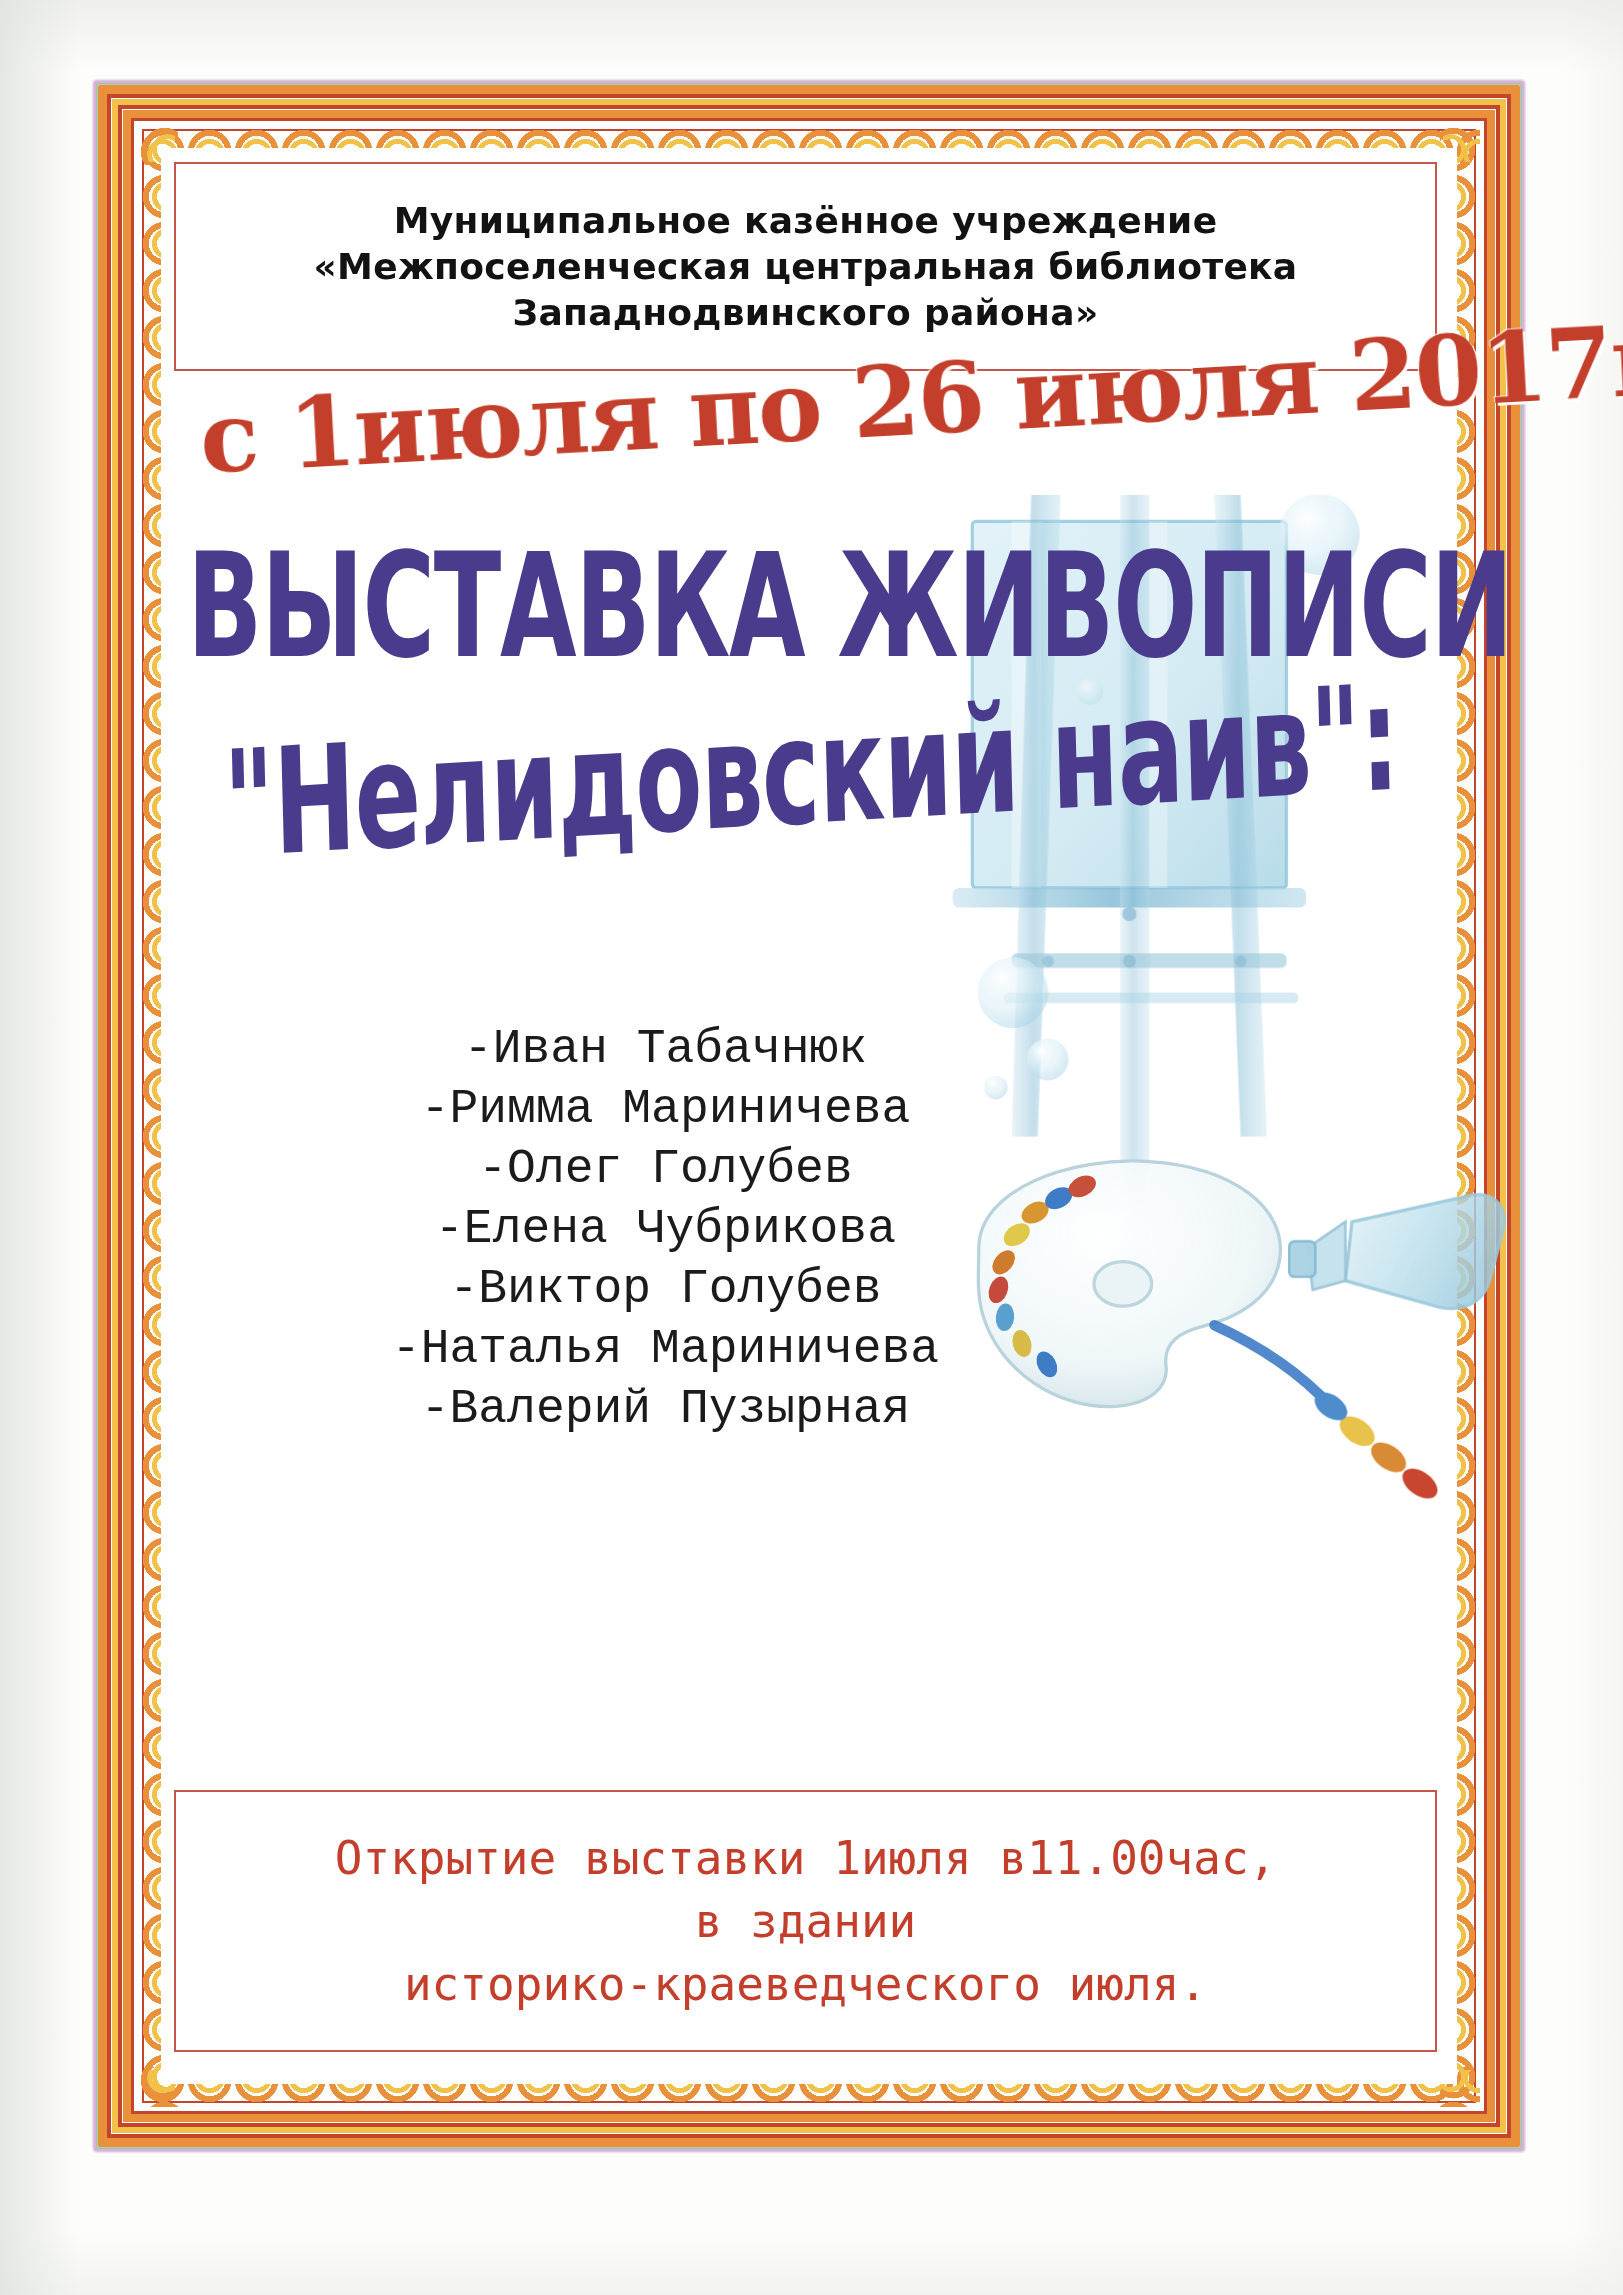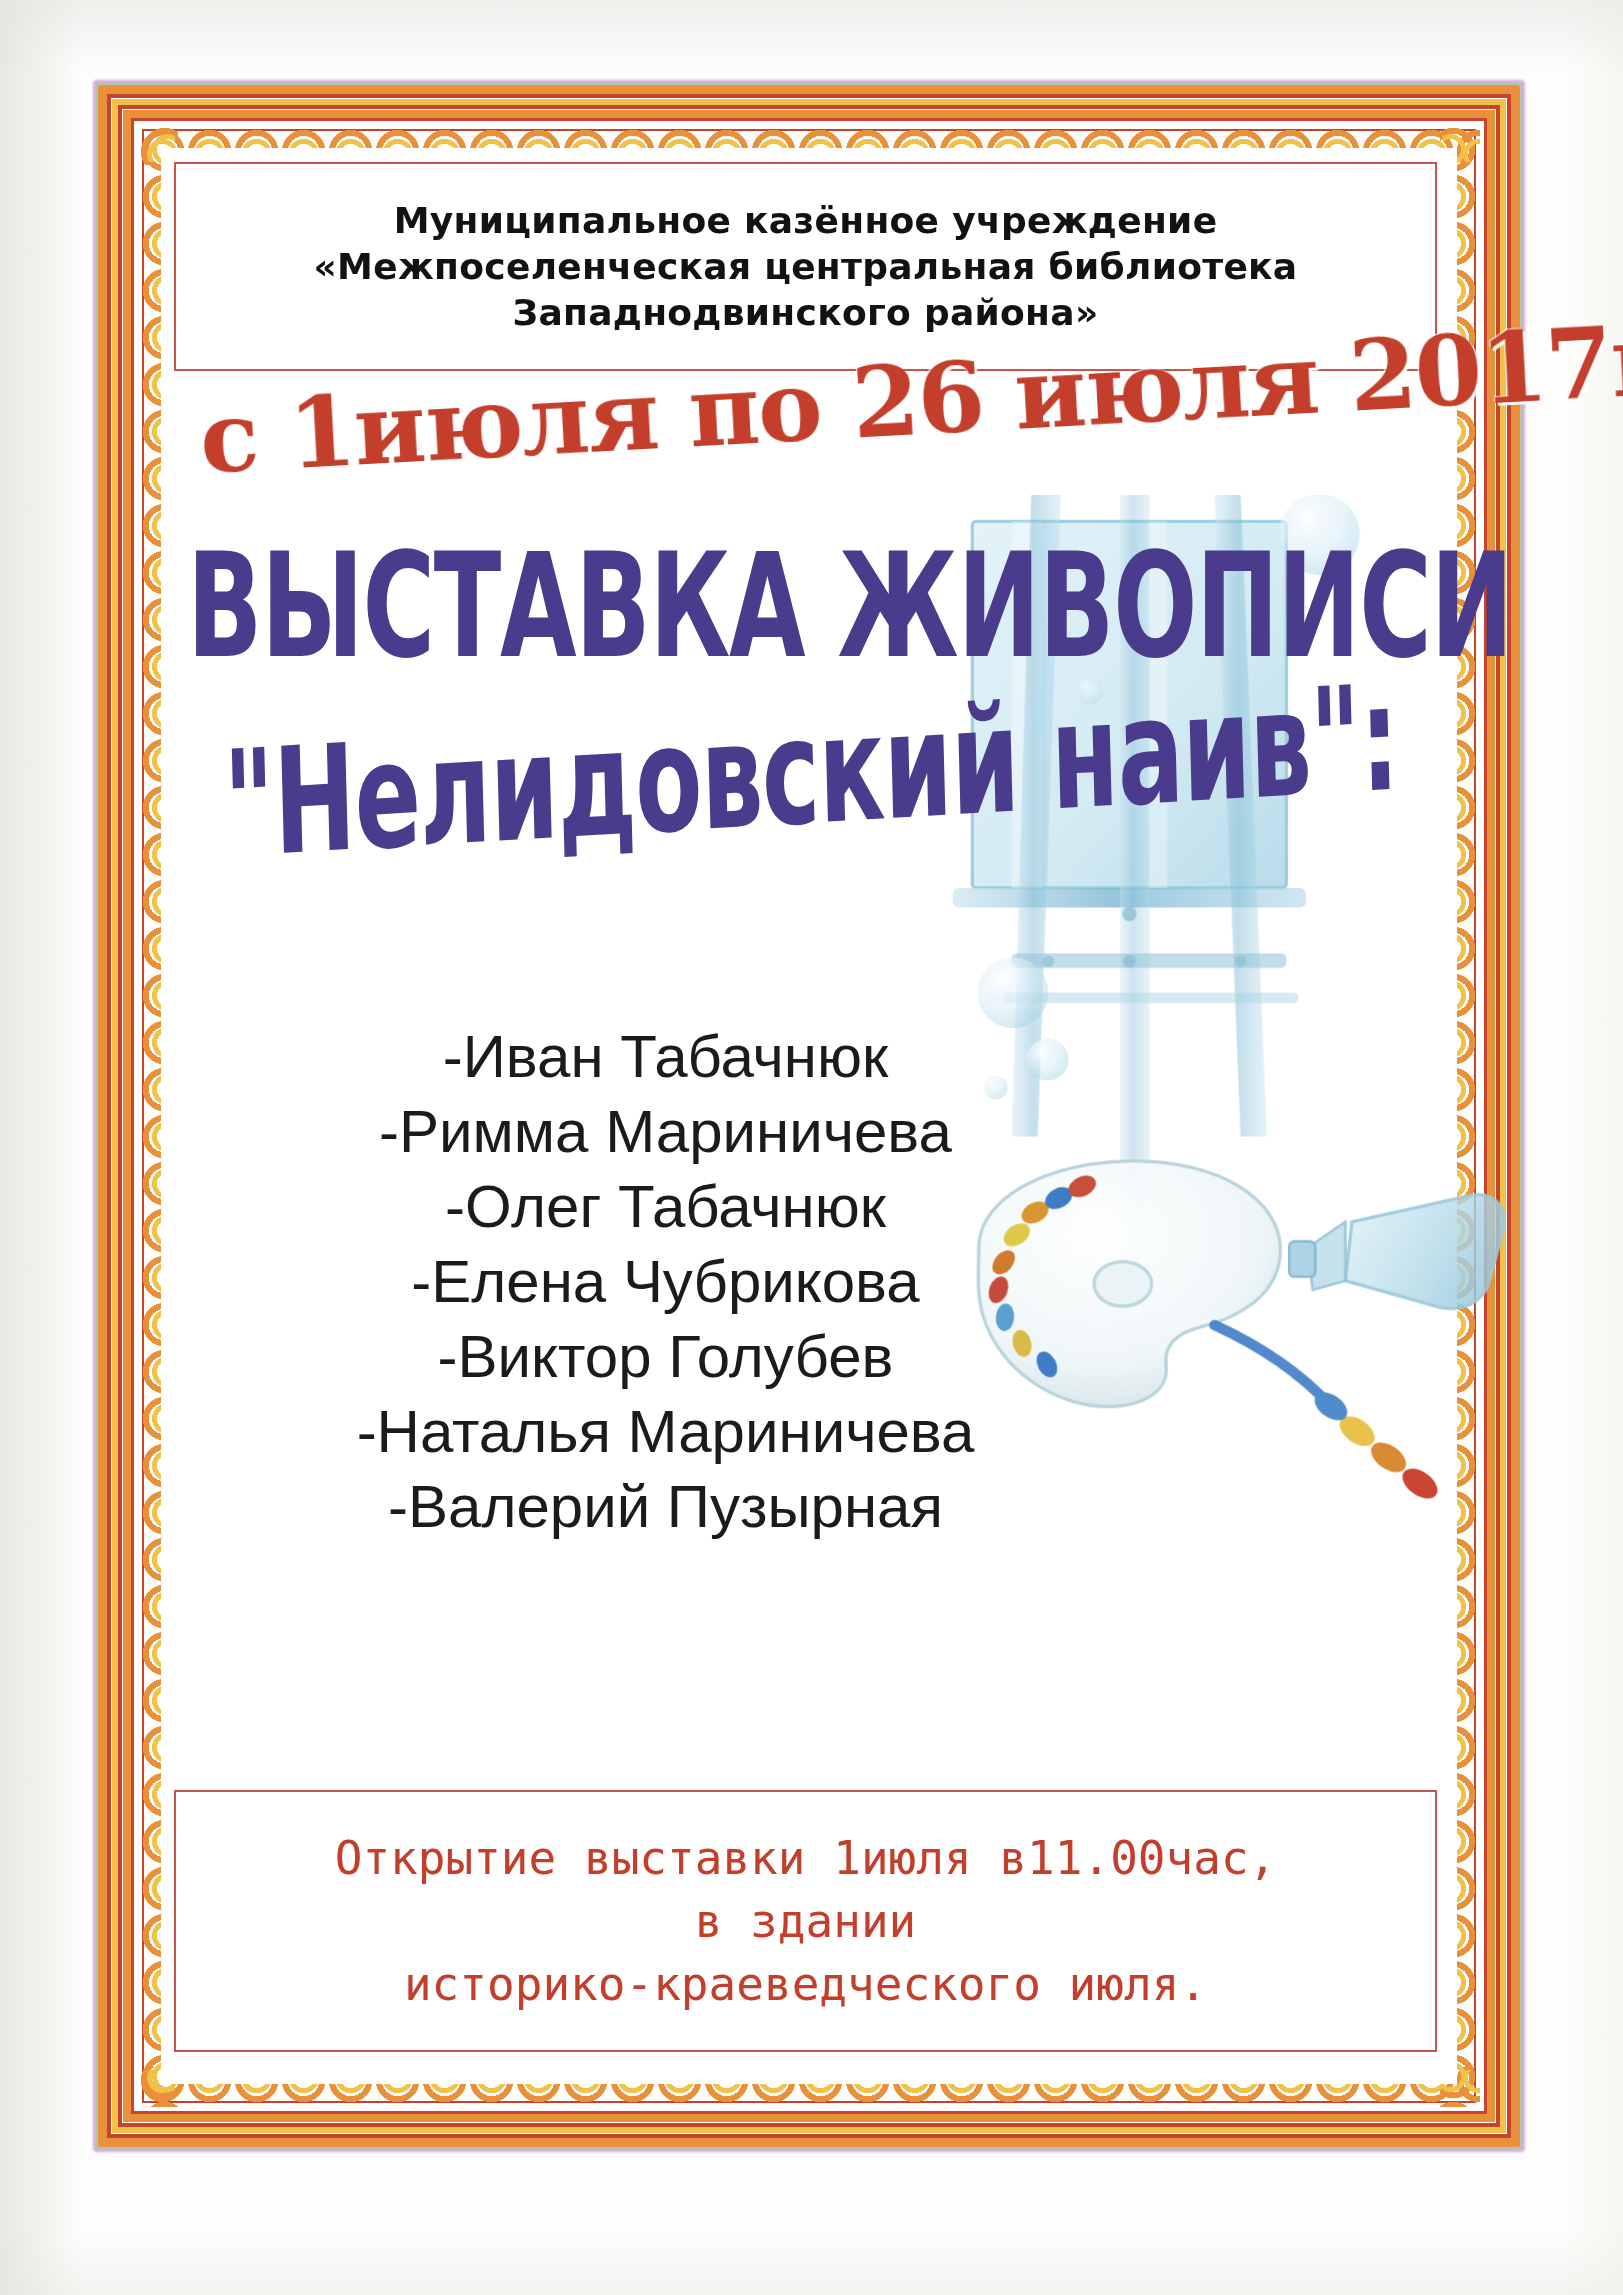--- a/index.html
+++ b/index.html
@@ -234,22 +234,22 @@
   }
 
   
   #artists {
     position: absolute;
     left: 79px;
     top: 871px;
     width: 851px;
   }
   .artist {
-    font-family: Liberation Sans, sans-serif;
-    font-size: 60px;
+    font-family: Liberation Mono, monospace;
+    font-size: 48px;
     line-height: 1.25;
     color: #1b1b1b;
     text-align: center;
     white-space: nowrap;
   }
 
   
   #footer-box {
     position: absolute;
     left: 13px;
@@ -421,21 +421,21 @@
     </div>
 
     <div id="date-line">с 1июля по 26 июля 2017г.</div>
 
     <div id="title-1">ВЫСТАВКА ЖИВОПИСИ</div>
     <div id="title-2">"Нелидовский наив":</div>
 
     <div id="artists">
       <div class="artist">-Иван  Табачнюк</div>
       <div class="artist">-Римма  Мариничева</div>
-      <div class="artist">-Олег  Табачнюк</div>
+      <div class="artist">-Олег  Голубев</div>
       <div class="artist">-Елена  Чубрикова</div>
       <div class="artist">-Виктор  Голубев</div>
       <div class="artist">-Наталья  Мариничева</div>
       <div class="artist">-Валерий  Пузырная</div>
     </div>
 
     <div id="footer-box">
       <div class="footer-line">Открытие выставки 1июля в11.00час,</div>
       <div class="footer-line">в здании</div>
       <div class="footer-line">историко-краеведческого июля.</div>

